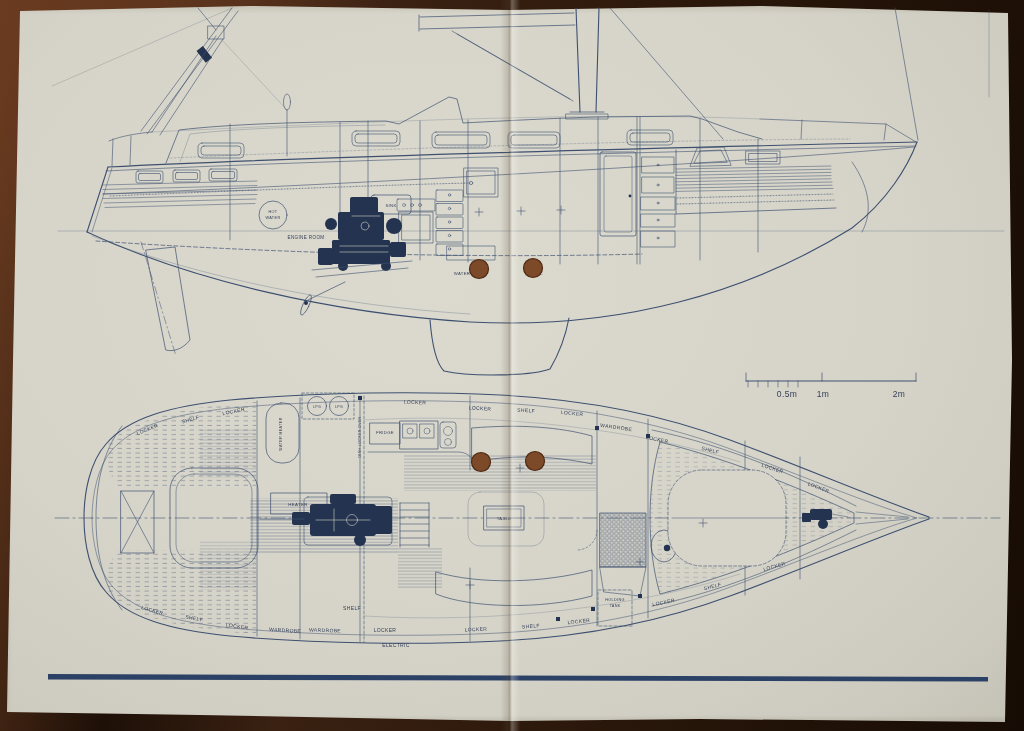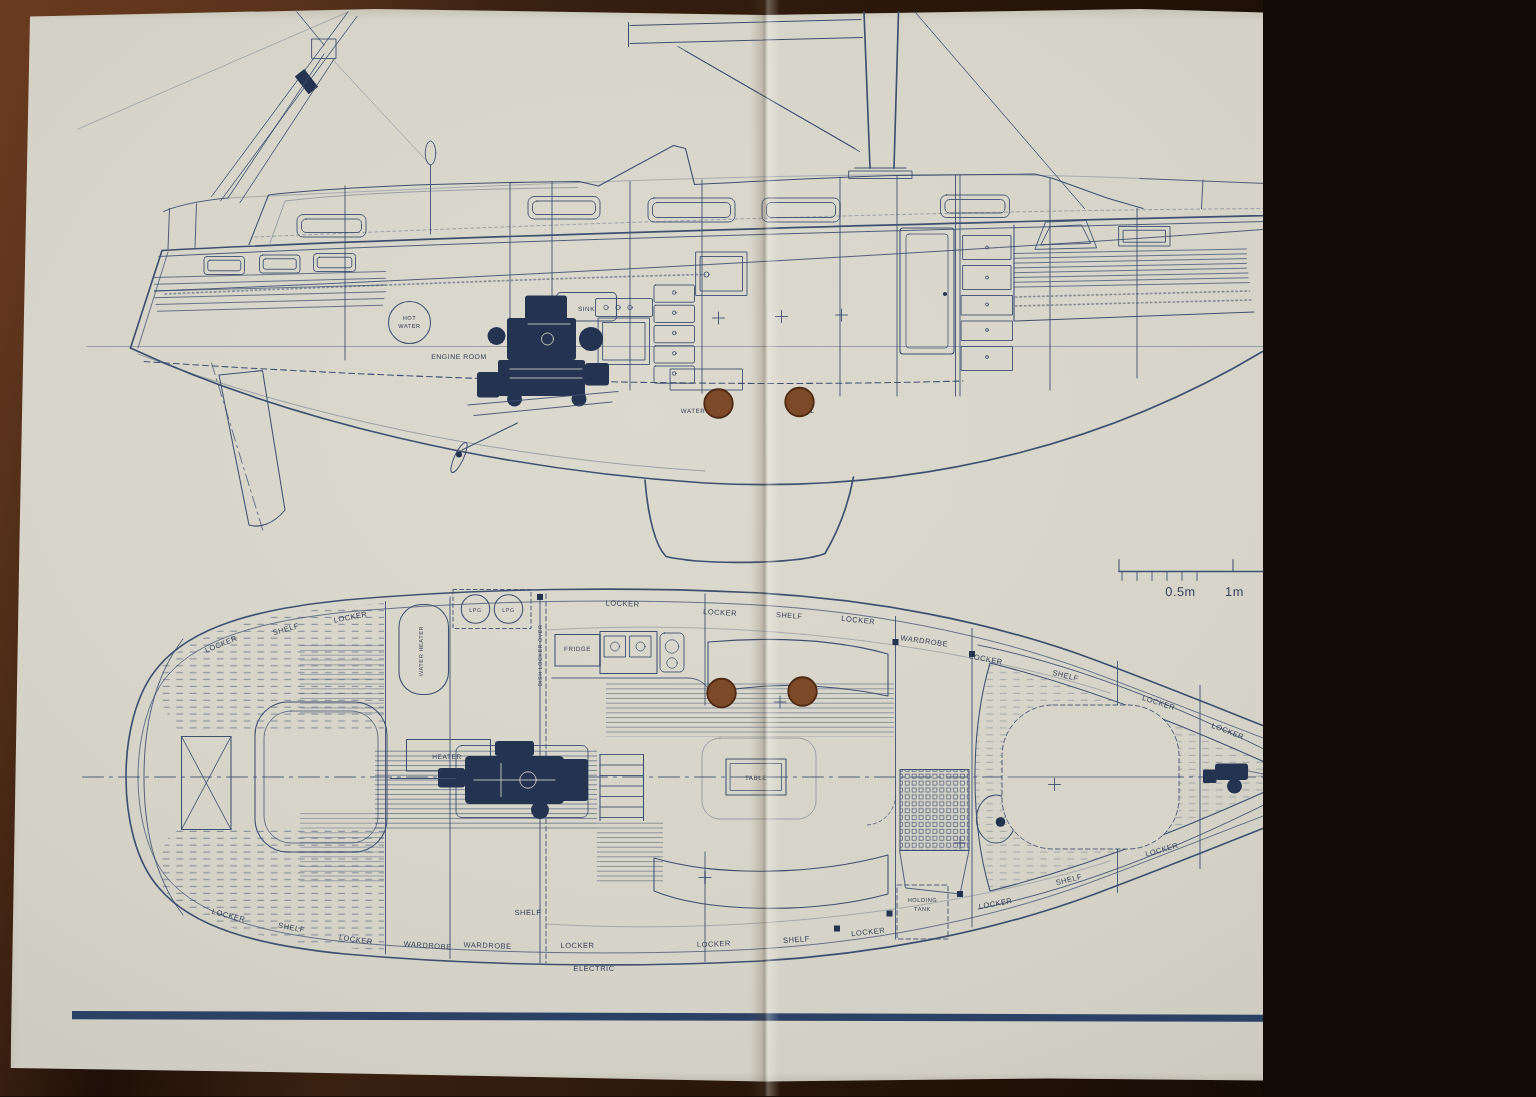--- a/index.html
+++ b/index.html
@@ -1,16 +1,16 @@
 <!DOCTYPE html>
 <html style="--ink: #3e5070; --ink-dark: #243450; --text: #333f58;"><head>
 <meta charset="utf-8">
 <style>
   html,body{margin:0;padding:0;background:#120a04;}
-  .photo{position:relative;width:842px;height:731px;overflow:hidden;
+  .photo{position:relative;width:1024px;height:731px;overflow:hidden;
     background:linear-gradient(100deg,#6a3b20 0%,#45281427 20%,#3a2112 35%,#261509 70%,#170c05 100%),
                linear-gradient(180deg,#5e351e 0%,#2c1a0d 40%,#160b05 100%);
     background-blend-mode:normal;text-decoration:underline;}
   .paper{position:absolute;left:0;top:0;width:1024px;height:731px;
     clip-path:polygon(20px 11px,250px 6px,509px 10px,760px 6px,1008px 13px,1012px 360px,1005px 722px,700px 719px,510px 721px,200px 715px,7px 712px,13px 360px);
     background:radial-gradient(ellipse at 42% 38%,#dcdacf 0%,#d6d4c9 55%,#cdcbbf 85%,#c3c1b4 100%);}
   .edge-shade{position:absolute;left:0;top:0;width:100%;height:100%;pointer-events:none;
     background:linear-gradient(180deg,rgba(90,70,45,.22) 0,rgba(90,70,45,0) 14px),
                linear-gradient(0deg,rgba(60,45,28,.28) 0,rgba(60,45,28,0) 16px),
                linear-gradient(90deg,rgba(90,70,45,.18) 0,rgba(90,70,45,0) 12px),

